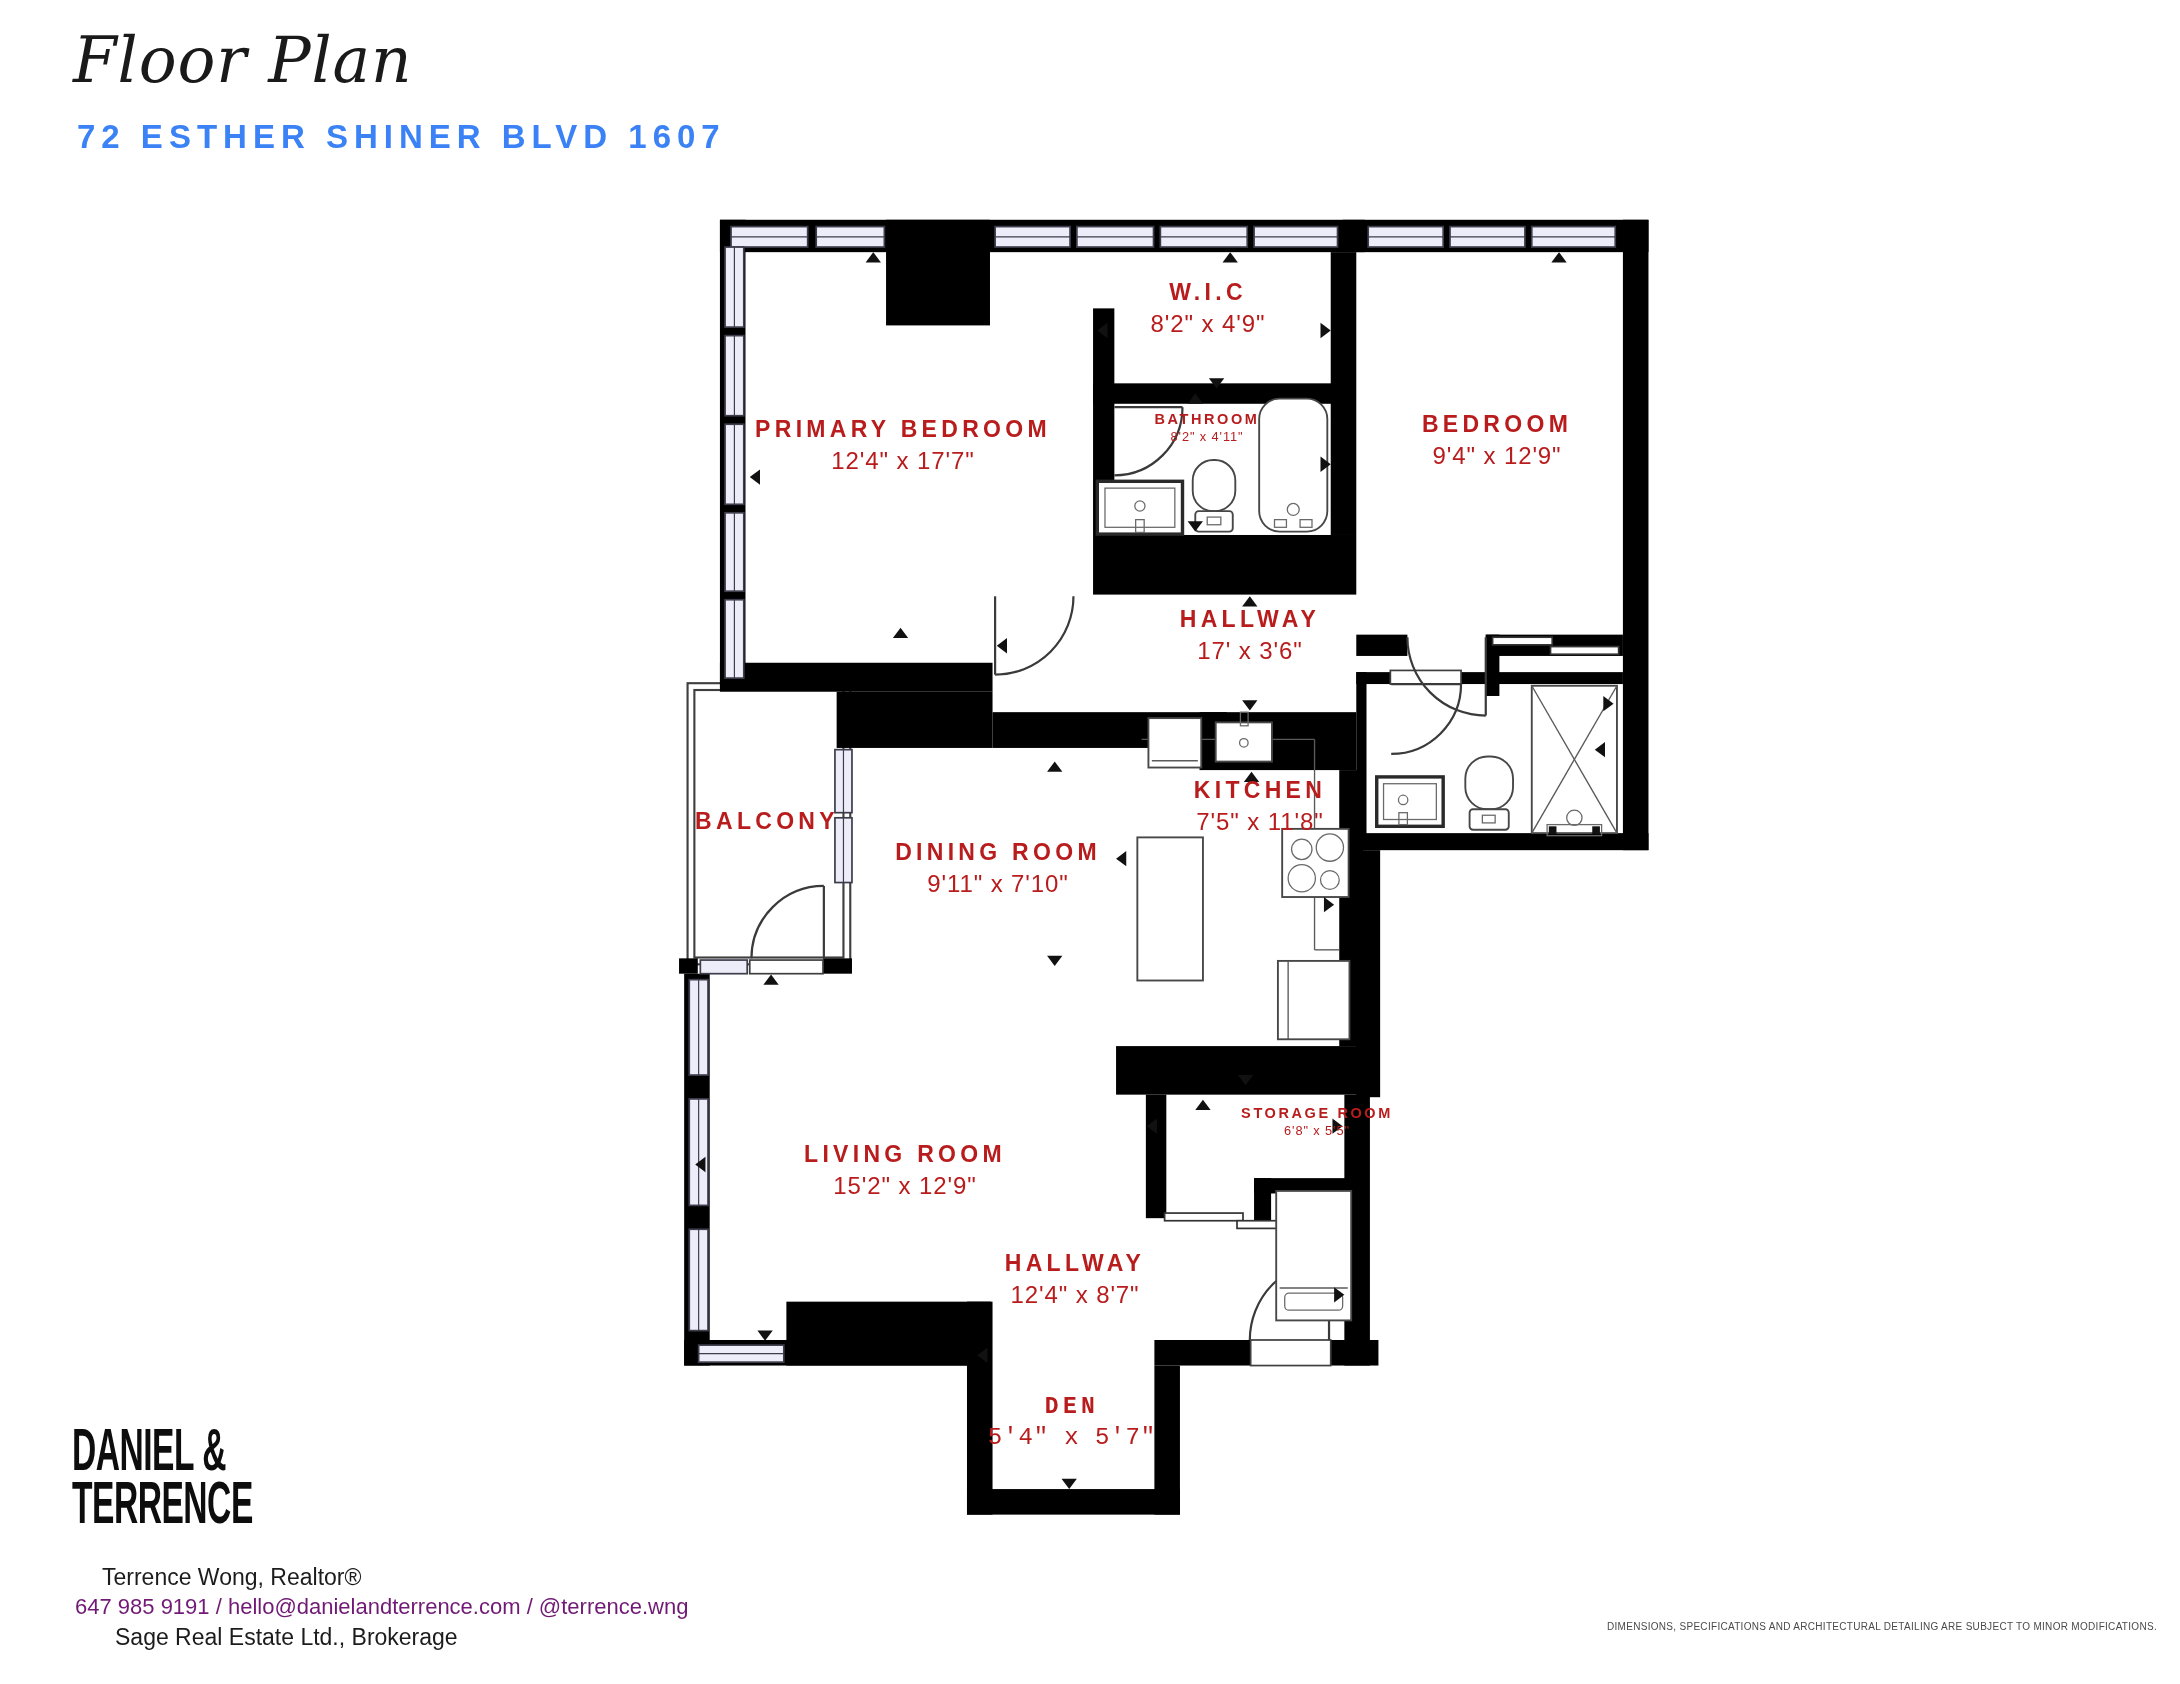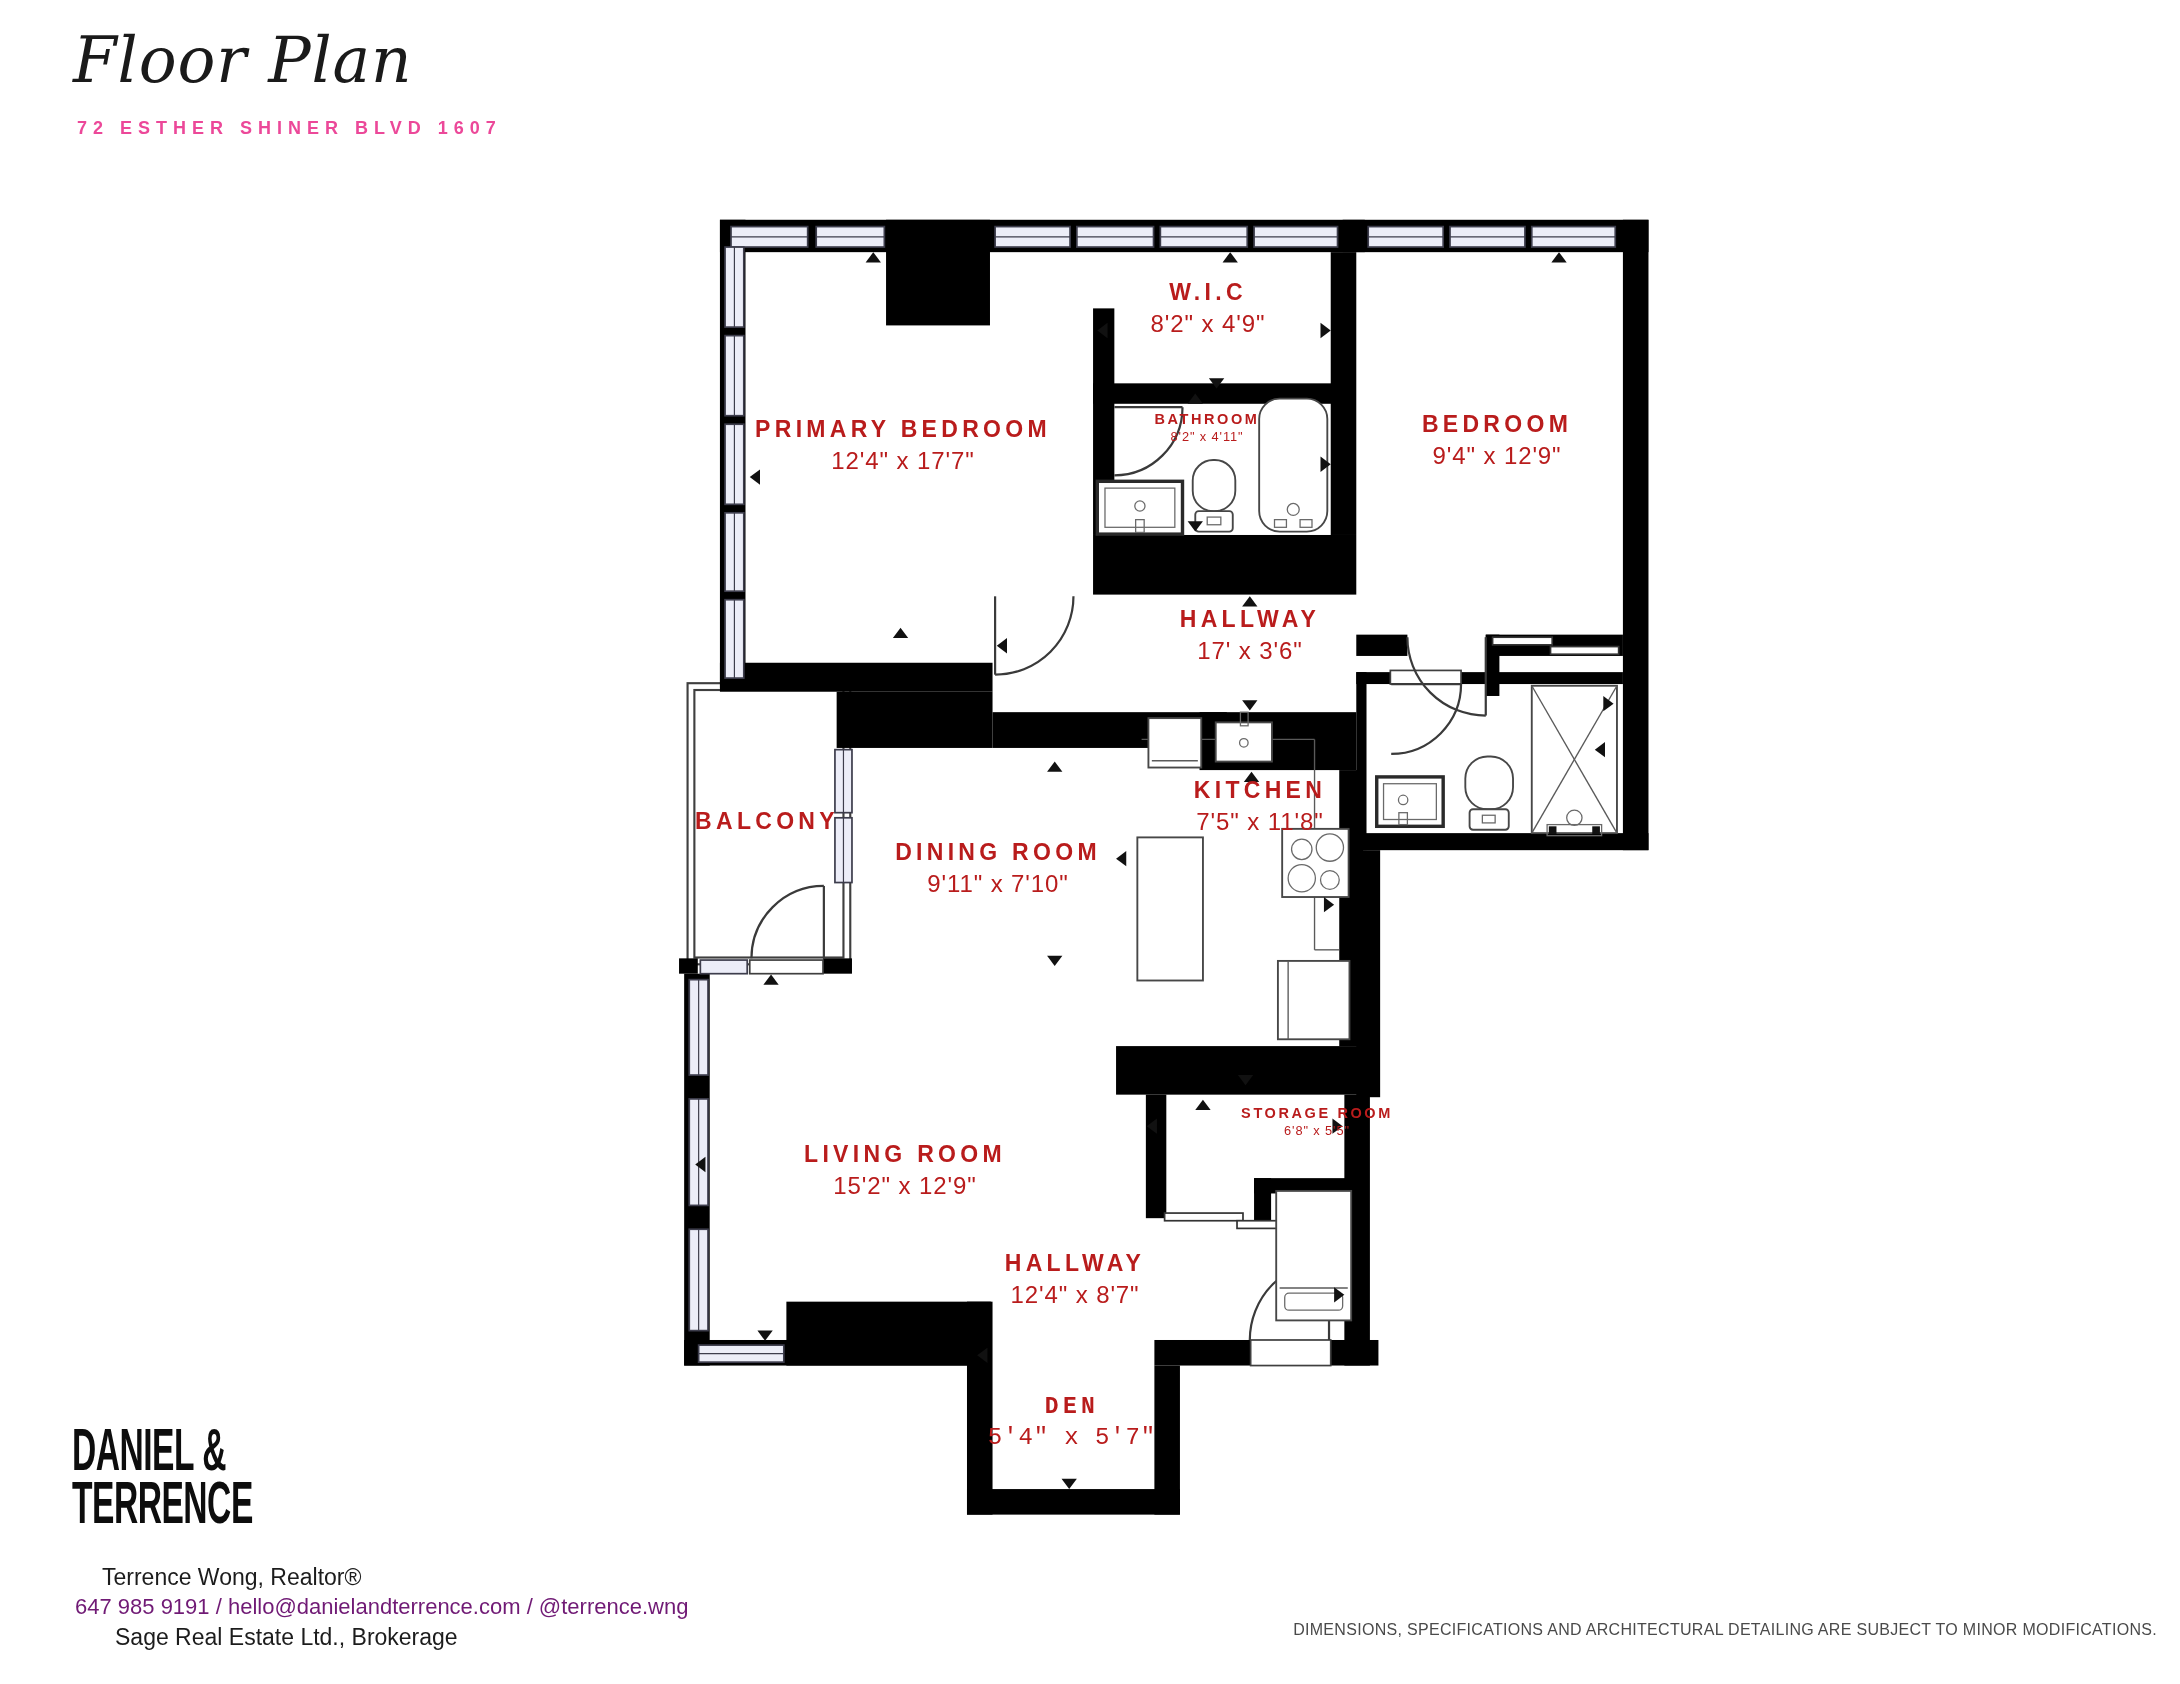--- a/index.html
+++ b/index.html
@@ -11,22 +11,22 @@
     --muted:#4a4a4a;
   }
   *{box-sizing:border-box;}
   html,body{margin:0;padding:0;background:#ffffff;}
   .page{position:relative;width:2181px;height:1685px;background:#fff;overflow:hidden;
         font-family:"Liberation Sans", sans-serif;color:var(--text);}
   
   .title{position:absolute;left:73px;top:25.6px;
          font-family:"DejaVu Serif", serif;font-style:italic;font-weight:500;
          font-size:63px;letter-spacing:0.9px;color:#1a1a1a;line-height:1.1;}
-  .address{position:absolute;left:77px;top:118px;font-weight:700;font-size:18px;
-           letter-spacing:6px;color:#ec4899;}
+  .address{position:absolute;left:77px;top:118px;font-weight:700;font-size:33px;
+           letter-spacing:6px;color:#3b82f6;}
   
   .plan{position:absolute;left:0;top:0;width:2181px;height:1685px;}
   .wall{fill:var(--wall);stroke:none;}
   .rail{fill:none;stroke:#3f3f3f;stroke-width:2.5;}
   .win{fill:var(--window-fill);stroke:var(--window-stroke);stroke-width:2;}
   .winline{stroke:var(--window-stroke);stroke-width:1.4;}
   .thresh{fill:#ffffff;stroke:#3f3f3f;stroke-width:2;}
   .door{fill:none;stroke:#3a3a3a;stroke-width:2.6;}
   .slider{fill:#ffffff;stroke:#333;stroke-width:2;}
   .fix{fill:#ffffff;stroke:var(--fixture-stroke);stroke-width:2.2;}
@@ -40,21 +40,21 @@
   .room-dims{font-weight:400;font-size:24px;letter-spacing:0.9px;margin-top:4.3px;}
   .sm .room-name{font-size:14.5px;letter-spacing:2.6px;}
   .sm .room-dims{font-size:12.8px;margin-top:1.7px;letter-spacing:0.9px;}
   
   .logo{position:absolute;left:72px;top:1424px;font-weight:800;font-size:60px;line-height:0.88;
         letter-spacing:-0.9px;color:#0d0d0d;transform:scaleX(0.56);transform-origin:left top;
         font-family:"Liberation Sans", sans-serif;}
   .agent{position:absolute;left:75px;top:1564px;font-size:23px;color:#1c1c1c;margin-left:27px;}
   .contact{position:absolute;left:75px;top:1594px;font-size:22px;color:#701a75;}
   .brokerage{position:absolute;left:75px;top:1624px;font-size:23px;color:#1c1c1c;margin-left:40px;}
-  .disclaimer{position:absolute;right:24px;top:1621px;font-size:16px;color:var(--muted);
+  .disclaimer{position:absolute;right:24px;top:1621px;font-size:10px;color:var(--muted);
               letter-spacing:0.3px;}
 </style>
 </head>
 <body>
 
 <div class="page">
 
   <div class="title">Floor Plan</div>
   <div class="address">72 ESTHER SHINER BLVD 1607</div>
 

